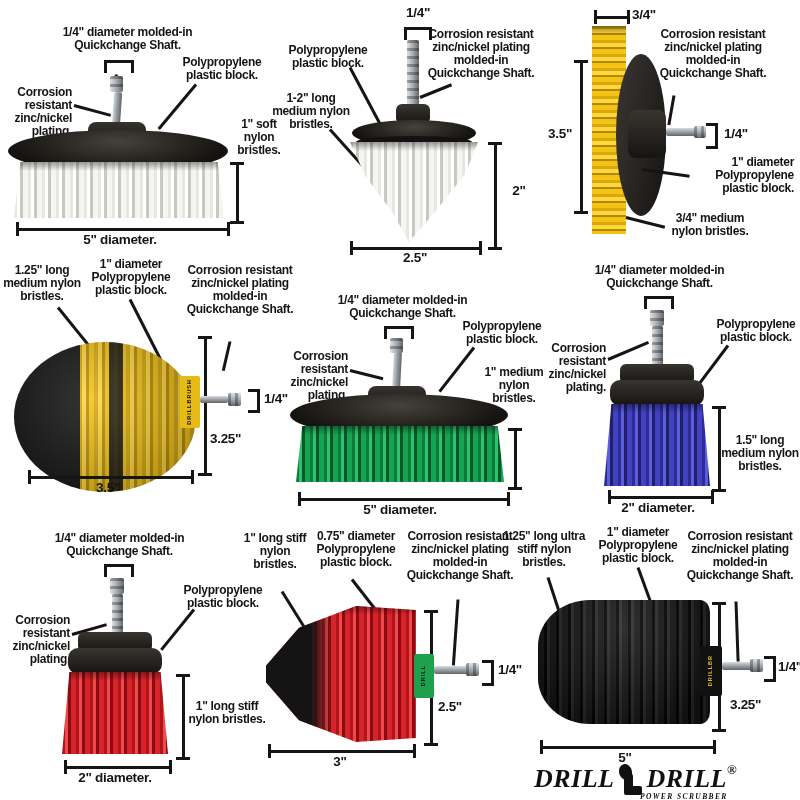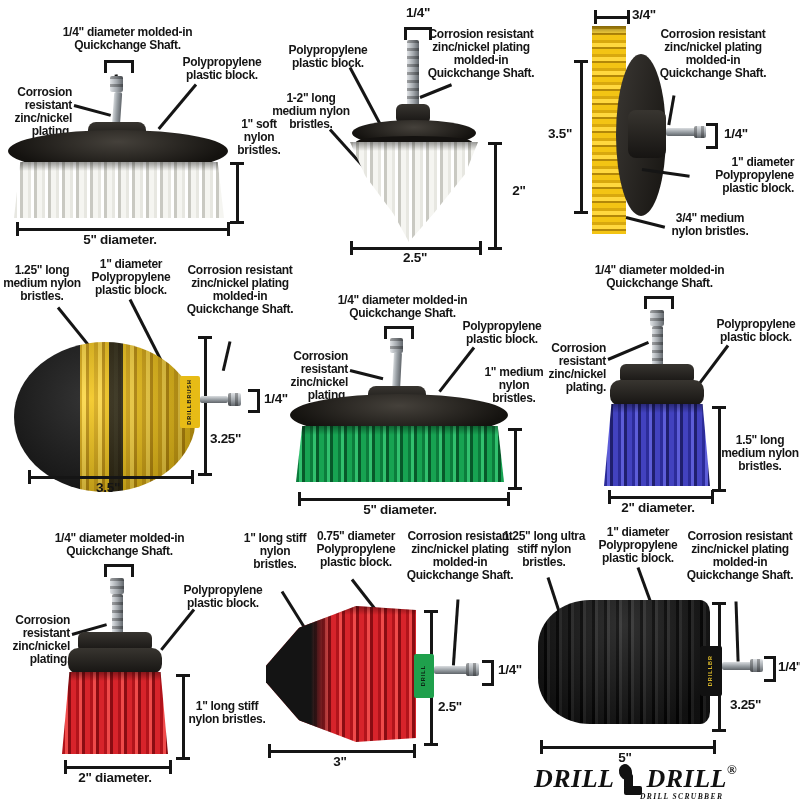--- a/index.html
+++ b/index.html
@@ -241,16 +241,16 @@
 
   <div class="logo">
     <span class="logoword">DRILL</span>
     <span class="logoicon">
       <i style="left:3px;top:0;width:13px;height:16px;border-radius:50%;transform:rotate(-14deg);"></i>
       <i style="left:8px;top:10px;width:9px;height:15px;border-radius:2px;"></i>
       <i style="left:8px;top:22px;width:18px;height:9px;border-radius:2px;"></i>
     </span>
     <span class="logoword">DRILL</span>
     <span class="logoreg">®</span>
-    <span class="tagline">DRILL SCRUBBER</span>
+    <span class="tagline">POWER SCRUBBER</span>
   </div>
 
 </div>
 
 </body></html>

